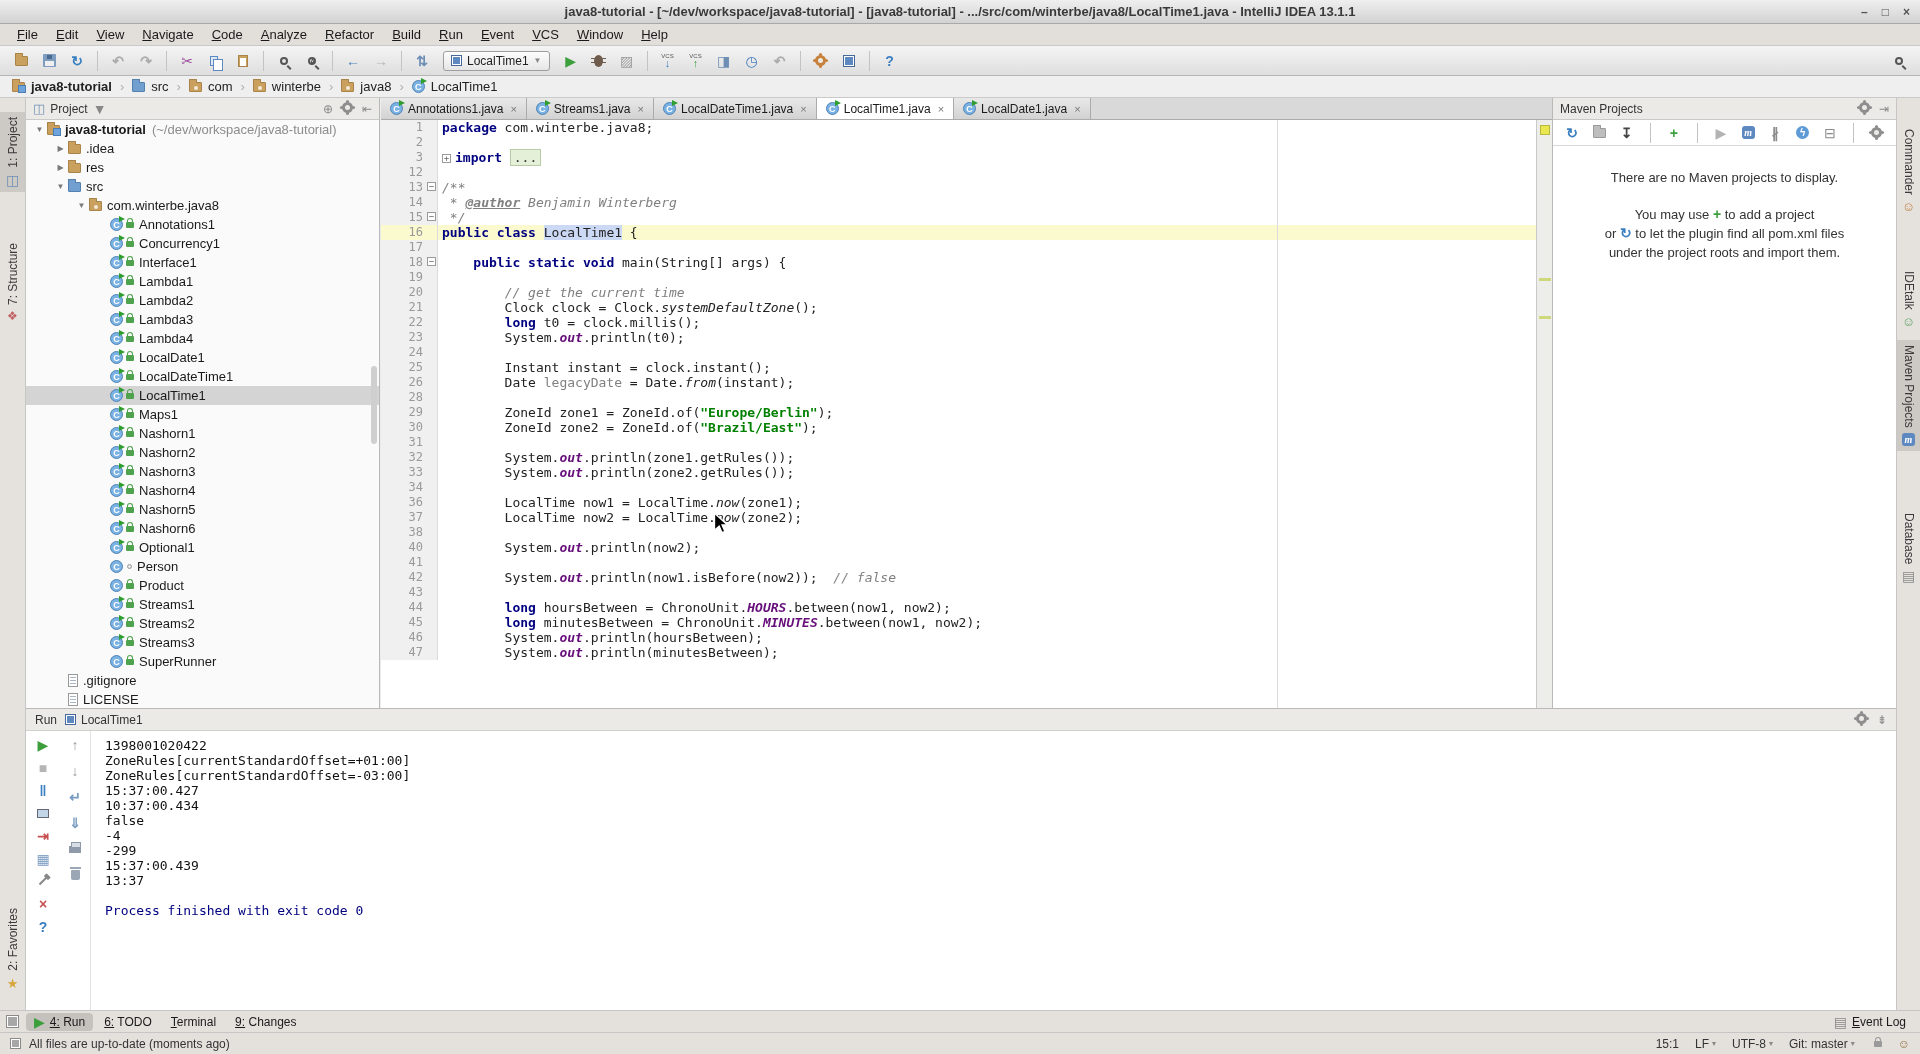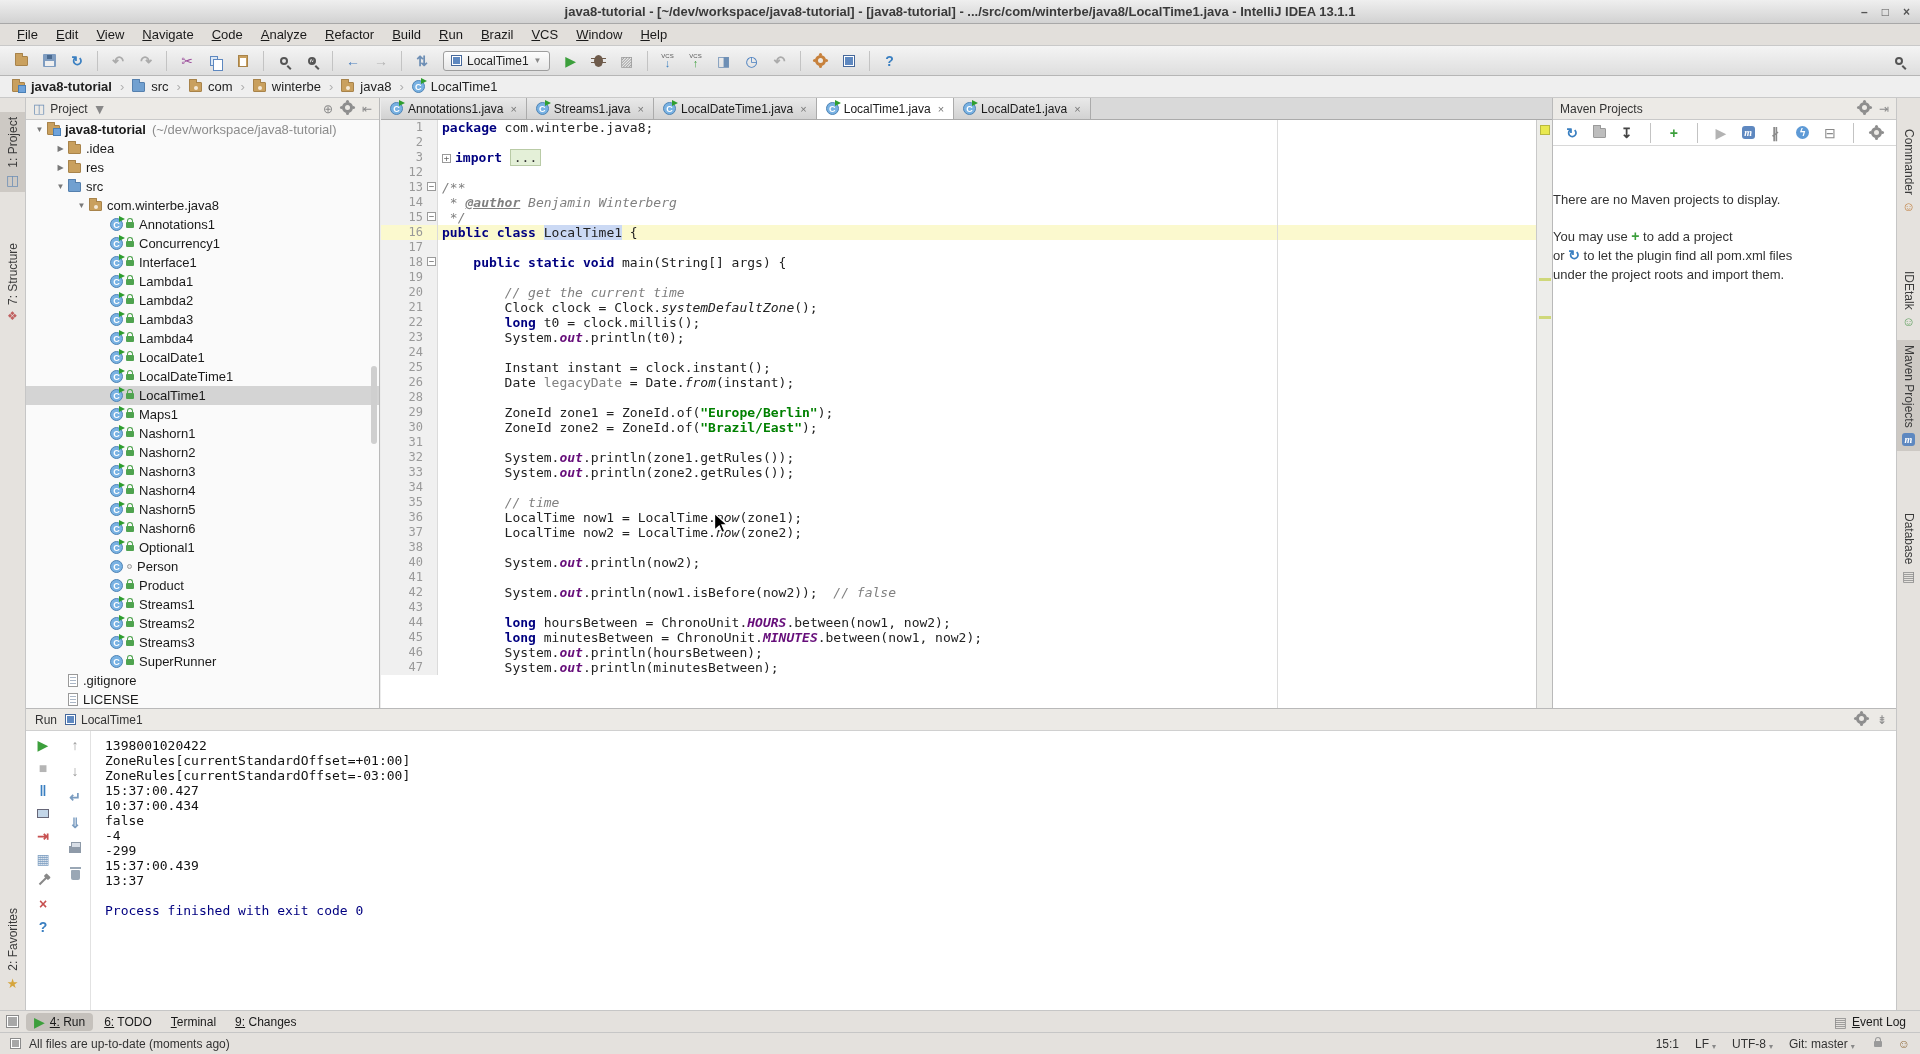--- a/index.html
+++ b/index.html
@@ -62,21 +62,21 @@
   .t-g{color:#808080}
   .t-hl{background:#CBD9F4}
   .t-fold{background:#E4F0D8;border:1px solid #B9CBA6;padding:0 3px;color:#333}
   .t-foldbox{display:inline-block;width:9px;height:9px;border:1px solid #9A9A9A;background:#fff;color:#666;font-size:9px;line-height:7px;text-align:center;margin-right:4px;vertical-align:middle}
   #estripe{position:absolute;right:0;top:22px;bottom:0;width:16px;background:#EDEDEA;border-left:1px solid #C9C9C9}
   #estripe .ybox{position:absolute;top:5px;left:3px;width:10px;height:10px;background:#E9E94F;border:1px solid #B9B93F}
   #estripe .tick{position:absolute;left:2px;width:12px;height:3px;background:#CFD87A}
   
   #mavenpanel{left:1552px;top:98px;width:344px;height:610px;background:#fff;border-left:1px solid #B9B9B9}
   #maventb{height:26px;border-bottom:1px solid #D8D8D8;display:flex;align-items:center;gap:9px;padding:0 10px}
-  #mavenempty{margin-top:44px;font-size:13px;color:#333;line-height:19px}
+  #mavenempty{margin-top:22px;text-align:center;font-size:13px;color:#333;line-height:19px}
   #mavenempty .row1{margin-bottom:18px}
   
   #consolepanel{left:26px;top:708px;width:1870px;height:302px;background:#fff;border-top:1px solid #B9B9B9}
   #consolehead{height:22px;background:#ECEAE6;border-bottom:1px solid #D0D0D0;display:flex;align-items:center;padding:0 9px;gap:8px;font-size:12px;color:#333}
   #consolehead .ph-icons{margin-left:auto;display:flex;gap:10px}
   .ctab{display:flex;align-items:center;gap:5px}
   #consolebody{position:absolute;left:0;top:22px;right:0;bottom:0}
   .ccol{position:absolute;top:7px;width:30px;display:flex;flex-direction:column;align-items:center}
   #ccol1{left:2px;gap:8px}
   #ccol2{left:34px;gap:11px}
@@ -85,21 +85,21 @@
   .cl-cmd{font-weight:bold;background:#E2F1DA}
   .cl-sys{color:#000080}
   
   #bottombar{left:0;top:1010px;width:1920px;height:22px;background:#E4E1DD;border-top:1px solid #C6C6C6;display:flex;align-items:center;gap:3px;padding:0 6px;font-size:12px}
   .btab{display:flex;align-items:center;gap:5px;padding:2px 8px;border-radius:4px;color:#1A1A1A}
   .btab.active{background:#C5C1BC}
   .btab .lbl::first-letter{text-decoration:underline}
   #bbright{margin-left:auto;display:flex;align-items:center;gap:6px}
   #statusbar{left:0;top:1032px;width:1920px;height:22px;background:#E4E1DD;border-top:1px solid #C6C6C6;display:flex;align-items:center;gap:8px;padding:0 10px;font-size:12px;color:#333}
   #sbright{margin-left:auto;display:flex;align-items:center;gap:16px}
-  .sbitem{display:flex;align-items:flex-end;gap:3px}
+  .sbitem{display:flex;align-items:center;gap:3px}
   .drop{color:#888;font-size:8px}
   
   .gly{font-size:14px;line-height:1;display:inline-block}
   .fld{display:inline-block;width:13px;height:10px;background:#C9A05E;border:1px solid #A8834A;border-radius:1px;position:relative;flex:0 0 auto}
   .fld::before{content:"";position:absolute;left:-1px;top:-4px;width:6px;height:3px;background:inherit;border:1px solid #A8834A;border-bottom:none;border-radius:1px 1px 0 0}
   .fld.blue{background:#71A0D0;border-color:#5580AE}.fld.blue::before{border-color:#5580AE}
   .fld.gray{background:#BDBDBD;border-color:#9A9A9A}.fld.gray::before{border-color:#9A9A9A}
   .fld.pkg::after{content:"";position:absolute;left:4px;top:3px;width:4px;height:4px;background:#F4E9D8;border-radius:50%}
   .fld.proj::after{content:"";position:absolute;right:-2px;bottom:-2px;width:6px;height:6px;background:#6FA3DB;border:1px solid #4A7FB5}
   .fileicn{display:inline-block;width:10px;height:13px;background:#fff;border:1px solid #999;position:relative;flex:0 0 auto}
@@ -159,21 +159,21 @@
 <div id="menubar" class="abs">
     <span class="menuitem">File</span>
     <span class="menuitem">Edit</span>
     <span class="menuitem">View</span>
     <span class="menuitem">Navigate</span>
     <span class="menuitem">Code</span>
     <span class="menuitem">Analyze</span>
     <span class="menuitem">Refactor</span>
     <span class="menuitem">Build</span>
     <span class="menuitem">Run</span>
-    <span class="menuitem">Brazil</span>
+    <span class="menuitem">Event</span>
     <span class="menuitem">VCS</span>
     <span class="menuitem">Window</span>
     <span class="menuitem">Help</span>
   </div>
 
 <div id="toolbar" class="abs">
     <span class="tbtn">
       <span class="fld"></span>
     </span>
     <span class="tbtn">
@@ -636,24 +636,20 @@
           <span class="ln">32</span>
           <span class="ctext"><span class="t-p">        System.</span><span class="t-sf">out</span><span class="t-p">.println(zone1.getRules());</span></span>
         </div>
         <div class="crow">
           <span class="ln">33</span>
           <span class="ctext"><span class="t-p">        System.</span><span class="t-sf">out</span><span class="t-p">.println(zone2.getRules());</span></span>
         </div>
         <div class="crow">
           <span class="ln">34</span>
           <span class="ctext"></span>
-        </div>
-        <div class="crow">
-          <span class="ln">35</span>
-          <span class="ctext"><span class="t-p">        </span><span class="t-c">// time</span></span>
         </div>
         <div class="crow">
           <span class="ln">36</span>
           <span class="ctext"><span class="t-p">        LocalTime now1 = LocalTime.</span><span class="t-sm">now</span><span class="t-p">(zone1);</span></span>
         </div>
         <div class="crow">
           <span class="ln">37</span>
           <span class="ctext"><span class="t-p">        LocalTime now2 = LocalTime.</span><span class="t-sm">now</span><span class="t-p">(zone2);</span></span>
         </div>
         <div class="crow">

